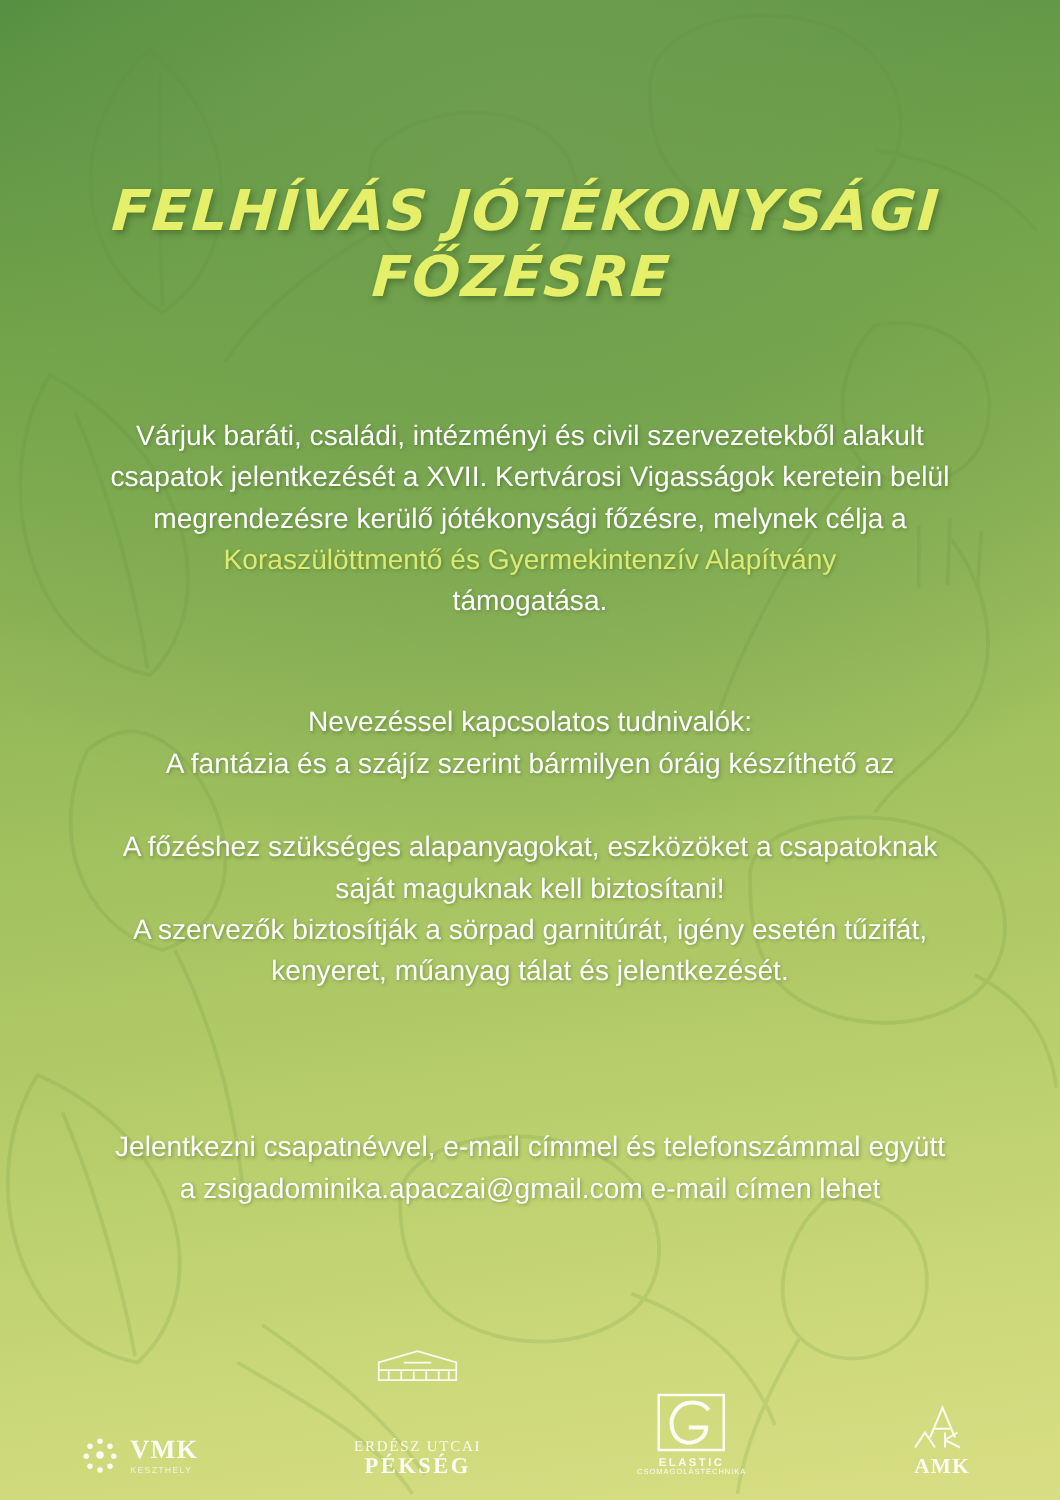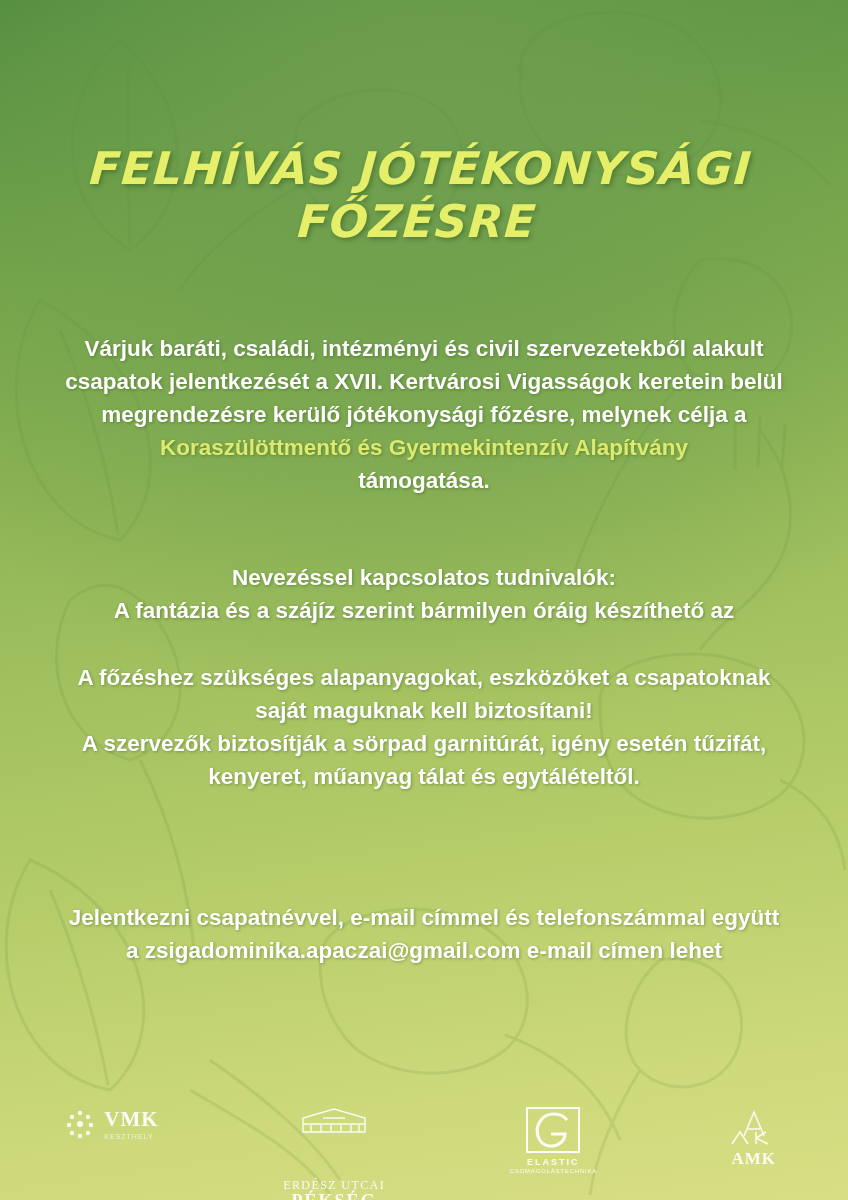--- a/index.html
+++ b/index.html
@@ -53,21 +53,21 @@
     font-size: 45px;
     letter-spacing: 1.2px;
     color: #e6ef6a;
     text-shadow: 2px 2px 5px rgba(40,70,20,0.45);
     transform: skewX(-4deg);
   }
 
   .body-block {
     color: #ffffff;
     text-align: center;
-    font-weight: 700;
+    font-weight: 400;
     text-shadow: 1px 1px 3px rgba(40,70,20,0.40);
   }
 
   .para {
     margin: 0;
     font-size: 22.5px;
     line-height: 1.47;
   }
 
   .para.intro { margin-top: 84px; }
@@ -79,25 +79,25 @@
     color: #dcea70;
   }
   .hl-deadline {
     color: #dcea70;
   }
 
   
   .logos {
     position: absolute;
     left: 0;
-    bottom: 2px;
+    bottom: 18px;
     width: 848px;
     height: 92px;
     display: flex;
-    align-items: flex-start;
+    align-items: flex-end;
     justify-content: space-around;
     z-index: 4;
   }
   .logo {
     opacity: 0.92;
     display: flex;
     flex-direction: column;
     align-items: center;
     justify-content: center;
     color: #ffffff;
@@ -215,21 +215,21 @@
       </p>
 
 
       <p class="para rules">
         <span>Nevezéssel kapcsolatos tudnivalók:</span><br>
         <span>A fantázia és a szájíz szerint bármilyen óráig készíthető az</span><br>
         <br>
         <span>A főzéshez szükséges alapanyagokat, eszközöket a csapatoknak</span><br>
         <span>saját maguknak kell biztosítani!</span><br>
         <span>A szervezők biztosítják a sörpad garnitúrát, igény esetén tűzifát,</span><br>
-        <span>kenyeret, műanyag tálat és egytálételtől.</span>
+        <span>kenyeret, műanyag tálat és jelentkezését.</span>
       </p>
 
       <p class="para apply">
         <span>Jelentkezni csapatnévvel, e-mail címmel és telefonszámmal együtt</span><br>
         <span>a zsigadominika.apaczai@gmail.com e-mail címen lehet</span><br>
       </p>
 
     </div>
   </div>
 

